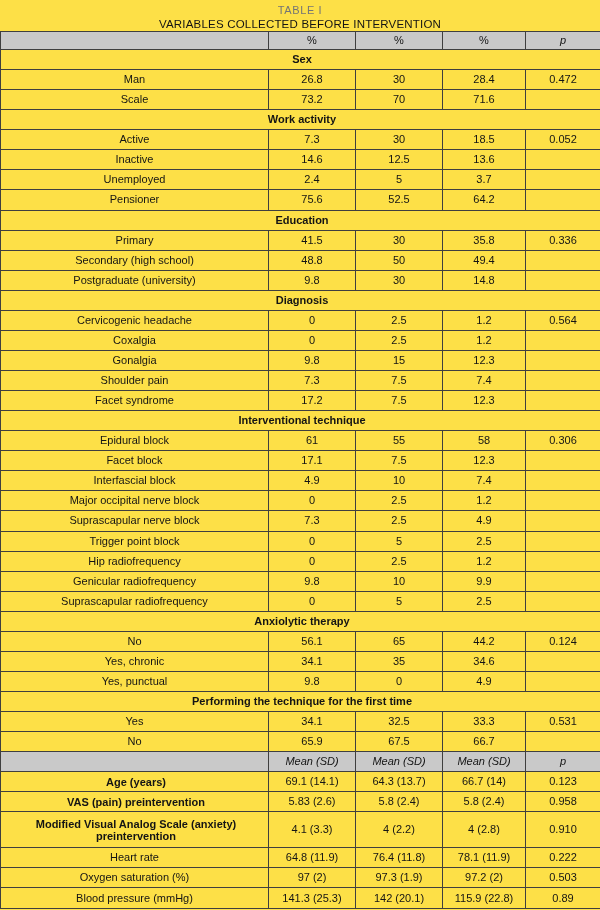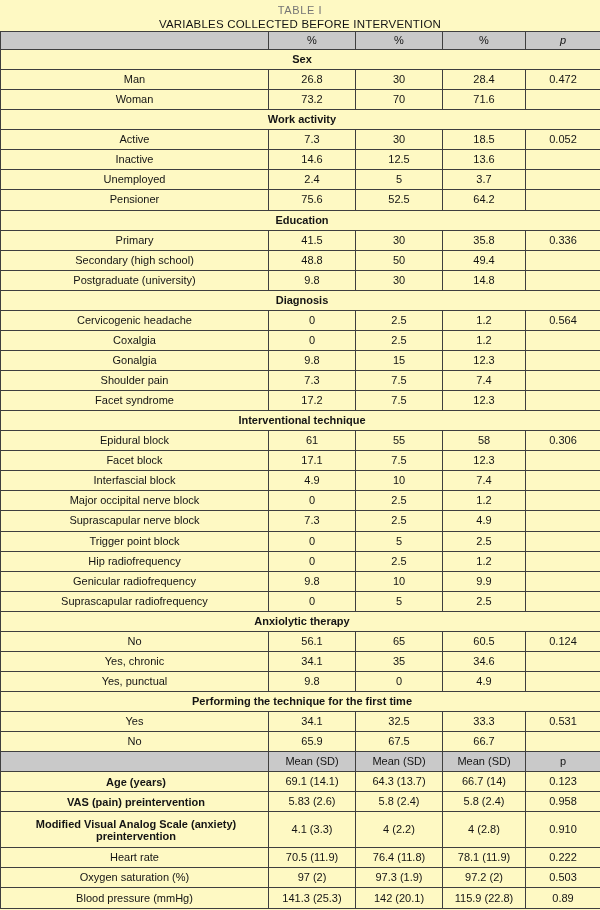--- a/index.html
+++ b/index.html
@@ -5,21 +5,21 @@
   html, body {
     margin: 0;
     padding: 0;
     background: #ffffff;
     font-family: "Liberation Sans", "DejaVu Sans", sans-serif;
   }
   .page {
     width: 600px;
     height: 910px;
     overflow: hidden;
-    background: #fef9c3;
+    background: #fde047;
   }
   .title-wrap {
     text-align: center;
     padding-top: 3px;
     height: 28px;
   }
   .title-tag {
     font-size: 11px;
     letter-spacing: 0.6px;
     color: #757575;
@@ -66,21 +66,21 @@
   td.label-cell {
     text-align: left;
     padding-left: 12px;
   }
   td.label-cell.bold-label {
     font-weight: bold;
     padding-left: 5px;
     line-height: 12px;
     margin-top: 45px;
   }
-  tr.mean-row td { }
+  tr.mean-row td { font-style: italic; }
 </style>
 </head>
 <body>
 
 <div class="page">
   <div class="title-wrap">
     <div class="title-tag">TABLE I</div>
     <div class="title-main">VARIABLES COLLECTED BEFORE INTERVENTION</div>
   </div>
 
@@ -106,21 +106,21 @@
           <td colspan="5">Sex</td>
         </tr>
         <tr class="data-row">
           <td class="label-cell">Man</td>
           <td>26.8</td>
           <td>30</td>
           <td>28.4</td>
           <td>0.472</td>
         </tr>
         <tr class="data-row">
-          <td class="label-cell">Woman</td>
+          <td class="label-cell">Scale</td>
           <td>73.2</td>
           <td>70</td>
           <td>71.6</td>
           <td></td>
         </tr>
         <tr class="section-row">
           <td colspan="5">Work activity</td>
         </tr>
         <tr class="data-row">
           <td class="label-cell">Active</td>
@@ -278,21 +278,21 @@
           <td>2.5</td>
           <td></td>
         </tr>
         <tr class="section-row">
           <td colspan="5">Anxiolytic therapy</td>
         </tr>
         <tr class="data-row">
           <td class="label-cell">No</td>
           <td>56.1</td>
           <td>65</td>
-          <td>60.5</td>
+          <td>44.2</td>
           <td>0.124</td>
         </tr>
         <tr class="data-row">
           <td class="label-cell">Yes, chronic</td>
           <td>34.1</td>
           <td>35</td>
           <td>34.6</td>
           <td></td>
         </tr>
         <tr class="data-row">
@@ -342,21 +342,21 @@
         </tr>
         <tr class="data-row measure-row">
           <td class="label-cell bold-label">Modified Visual Analog Scale (anxiety) preintervention</td>
           <td>4.1 (3.3)</td>
           <td>4 (2.2)</td>
           <td>4 (2.8)</td>
           <td>0.910</td>
         </tr>
         <tr class="data-row measure-row">
           <td class="label-cell">Heart rate</td>
-          <td>70.5 (11.9)</td>
+          <td>64.8 (11.9)</td>
           <td>76.4 (11.8)</td>
           <td>78.1 (11.9)</td>
           <td>0.222</td>
         </tr>
         <tr class="data-row measure-row">
           <td class="label-cell">Oxygen saturation (%)</td>
           <td>97 (2)</td>
           <td>97.3 (1.9)</td>
           <td>97.2 (2)</td>
           <td>0.503</td>

